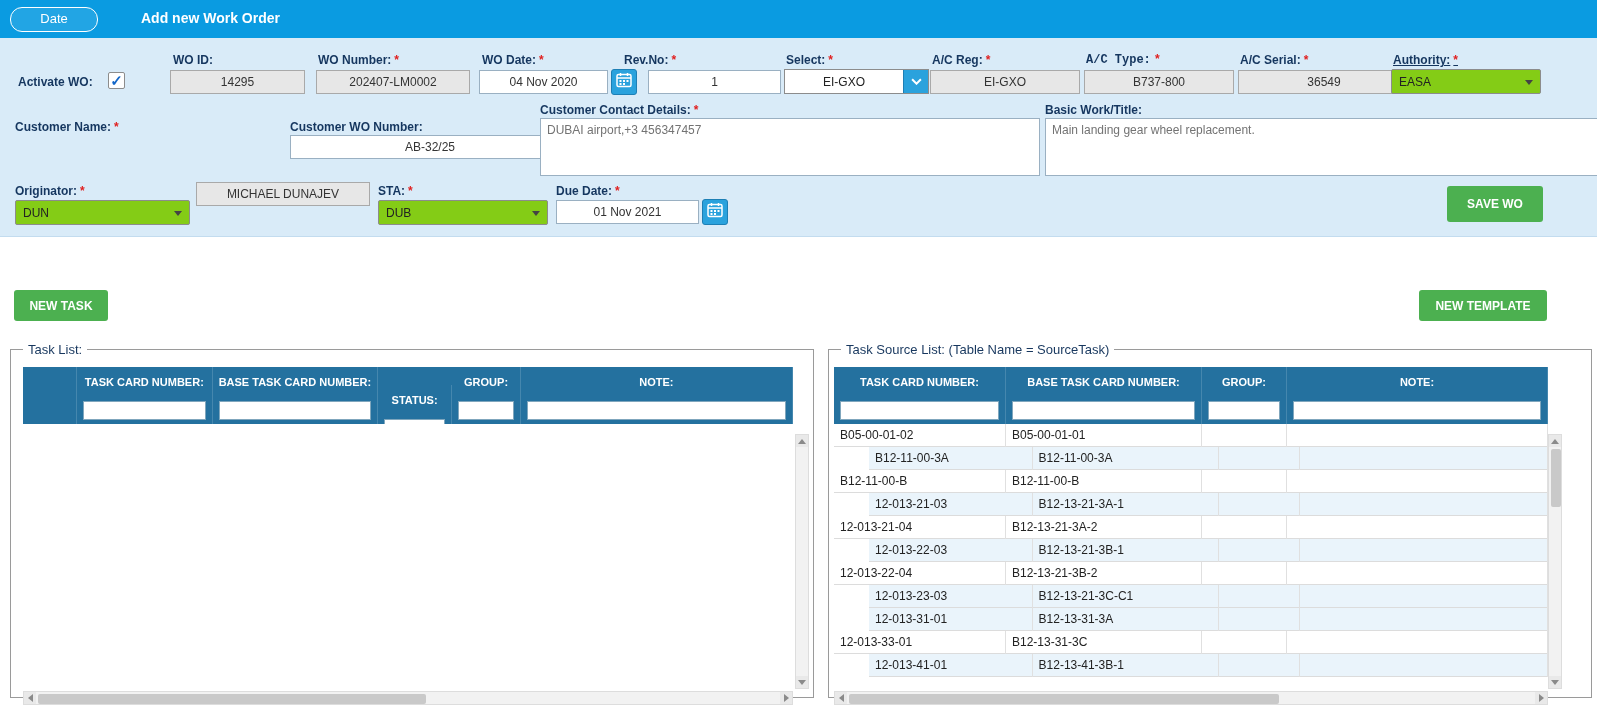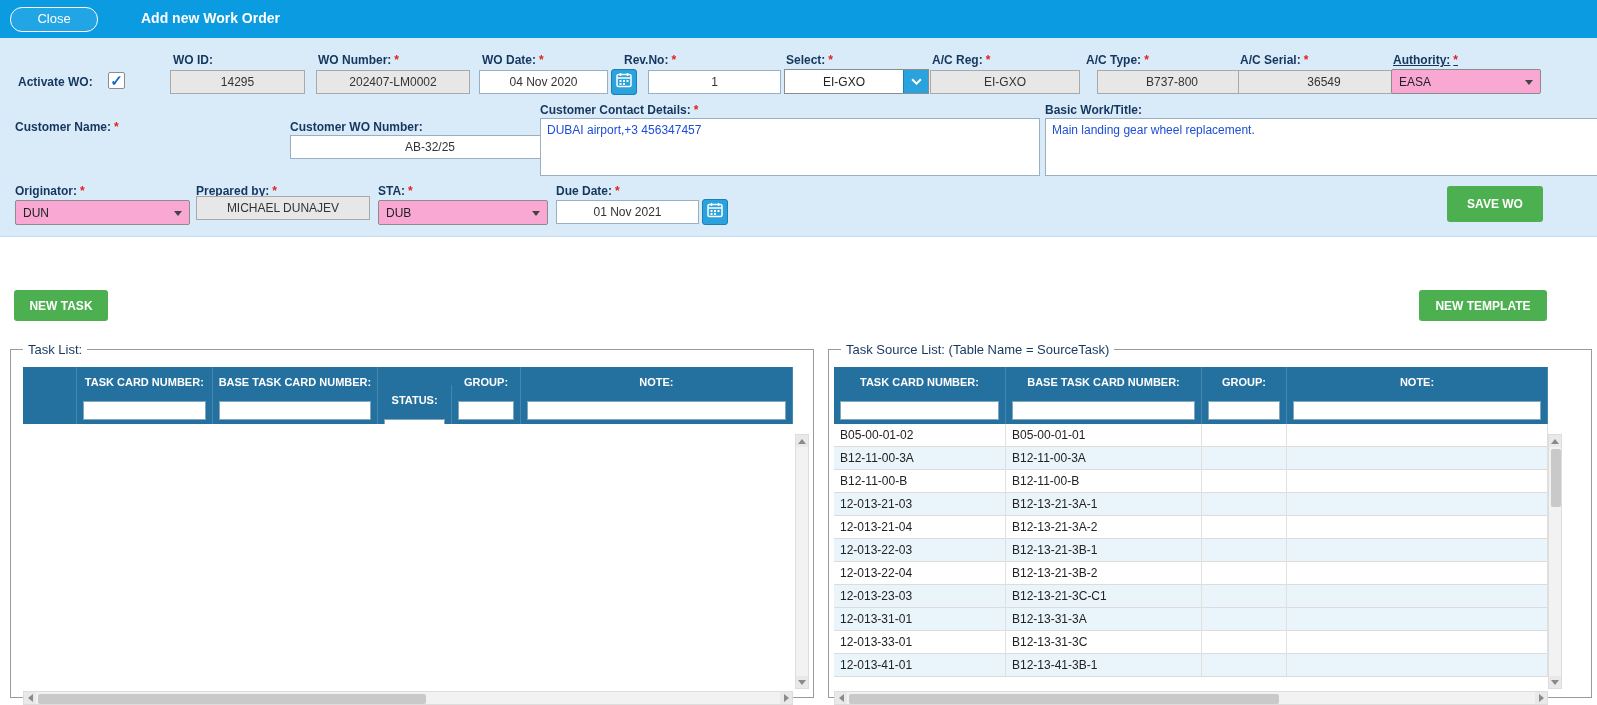--- a/index.html
+++ b/index.html
@@ -43,25 +43,25 @@
   .ro-input, .w-input {
     position:absolute; height:24px; font-size:12px; color:#333;
     text-align:center; line-height:22px;
     font-family:"Liberation Sans", sans-serif;
   }
   .ro-input { background:#e7e7e7; border:1px solid #a9a9a9; }
   .w-input  { background:#ffffff; border:1px solid #9ab0c2; }
   input.ro-input, input.w-input { padding:0; }
   .w-textarea {
     position:absolute; background:#ffffff; border:1px solid #9ab0c2;
-    font-size:12px; color:#1d4ed8; padding:4px 6px; resize:none;
+    font-size:12px; color:#737373; padding:4px 6px; resize:none;
     font-family:"Liberation Sans", sans-serif; line-height:15px;
   }
   .sel {
-    position:absolute; height:25px; background:#f9a8d4; border:1px solid #8c8c8c;
+    position:absolute; height:25px; background:#84cc16; border:1px solid #8c8c8c;
     border-radius:2px; font-size:12px; color:#222;
     display:flex; align-items:center; padding-left:7px; cursor:pointer;
   }
   .sel .arrow {
     position:absolute; right:7px; top:10px; width:0; height:0;
     border-left:4px solid transparent; border-right:4px solid transparent;
     border-top:5px solid #444;
   }
   .combo {
     position:absolute; height:25px; background:#ffffff; border:1px solid #8c8c8c;
@@ -114,21 +114,21 @@
   .filter-input {
     width:calc(100% - 12px); height:19px; border:1px solid #7fa6bd;
     font-size:11px; padding:0 3px; background:#fff;
     font-family:"Liberation Sans", sans-serif;
   }
   .tbl-body { background:#ffffff; overflow:hidden; position:relative; }
   .src-row {
     display:flex; height:23px; align-items:center;
     border-bottom:1px solid #dcdcdc; font-size:12px; color:#222; cursor:pointer;
   }
-  .src-row.even { background:#eaf4fb; }
+  .src-row.even { background:#eaf4fb;margin-left:35px; }
   .src-row.odd { background:#ffffff; }
   .src-row .c {
     padding-left:6px; height:23px; line-height:22px;
     border-right:1px solid #e0e0e0; overflow:hidden; white-space:nowrap;
   }
   
   .sr1 { width:172px; } .sr2 { width:196px; } .sr3 { width:85px; } .sr4 { width:261px; }
   
   .tl0 { width:65px; } .tl1 { width:165px; } .tl2 { width:200px; }
   .tl3 { width:90px;margin-top:18px; } .tl4 { width:83px; } .tl5 { width:330px; }
@@ -152,21 +152,21 @@
 
   
   .annotation { position:absolute; left:40px; top:288px; width:170px; height:145px; pointer-events:none; z-index:50; }
 </style>
 </head>
 <body>
 
 <div id="stage">
 
   <div class="titlebar">
-    <div class="close-btn">Close</div>
+    <div class="close-btn">Date</div>
     <div class="titlebar-title">Add new Work Order</div>
   </div>
 
   <div class="form-region">
 
     <span class="lbl" style="left:18px; top:37px;">Activate WO:</span>
     <span class="checkbox checked" style="left:108px; top:34px;"></span>
 
     <span class="lbl" style="left:173px; top:15px;"><span>WO ID:</span></span>
     <input class="ro-input" style="left: 170px; top: 32px; width: 135px;" readonly="" value="14295">
@@ -201,22 +201,22 @@
       <span class="combo-btn">
         <svg width="11" height="7" viewBox="0 0 10 6">
             <polyline points="1,1 5,5 9,1" stroke="#ffffff" stroke-width="1.8" fill="none"></polyline>
           </svg>
       </span>
     </div>
 
     <span class="lbl" style="left:932px; top:15px;"><span>A/C Reg:</span><span class="req">*</span></span>
     <input class="ro-input" style="left: 930px; top: 32px; width: 150px;" readonly="" value="EI-GXO">
 
-    <span class="lbl" style="left:1086px; top:15px;"><span>A/C Type:</span><span class="req">*</span></span>
-    <input class="ro-input" style="left: 1084px; top: 32px; width: 150px; margin-left: 13px;" readonly="" value="B737-800">
+    <span class="lbl" style="left:1086px; top:15px;font-family:Liberation Mono, monospace;"><span>A/C Type:</span><span class="req">*</span></span>
+    <input class="ro-input" style="left: 1084px; top: 32px; width: 150px;" readonly="" value="B737-800">
 
     <span class="lbl" style="left:1240px; top:15px;"><span>A/C Serial:</span><span class="req">*</span></span>
     <input class="ro-input" style="left: 1238px; top: 32px; width: 172px;" readonly="" value="36549">
 
     <span class="lbl" style="left:1393px; top:15px;text-decoration:underline;"><span>Authority:</span><span class="req">*</span></span>
     <div class="sel" style="left:1391px; top:31px; width:150px;">
       <span>EASA</span>
       <span class="arrow"></span>
     </div>
 
@@ -231,21 +231,21 @@
     <span class="lbl" style="left:1045px; top:65px;"><span>Basic Work/Title:</span></span>
     <textarea class="w-textarea" style="left: 1045px; top: 80px; width: 576px; height: 58px;">Main landing gear wheel replacement.</textarea>
 
     <span class="lbl" style="left:15px; top:146px;"><span>Originator:</span><span class="req">*</span></span>
     <div class="sel" style="left:15px; top:162px; width:175px;">
       <span>DUN</span>
       <span class="arrow"></span>
     </div>
 
     <span class="lbl" style="left:196px; top:146px;"><span>Prepared by:</span><span class="req">*</span></span>
-    <input class="ro-input" style="left: 196px; top: 158px; width: 174px;" readonly="" value="MICHAEL DUNAJEV">
+    <input class="ro-input" style="left: 196px; top: 144px; width: 174px;" readonly="" value="MICHAEL DUNAJEV">
 
     <span class="lbl" style="left:378px; top:146px;"><span>STA:</span><span class="req">*</span></span>
     <div class="sel" style="left:378px; top:162px; width:170px;">
       <span>DUB</span>
       <span class="arrow"></span>
     </div>
 
     <span class="lbl" style="left:556px; top:146px;"><span>Due Date:</span><span class="req">*</span></span>
     <input class="w-input" style="left: 556px; top: 162px; width: 143px;" value="01 Nov 2021">
     <div class="cal-btn" style="left:702px; top:161px;">

